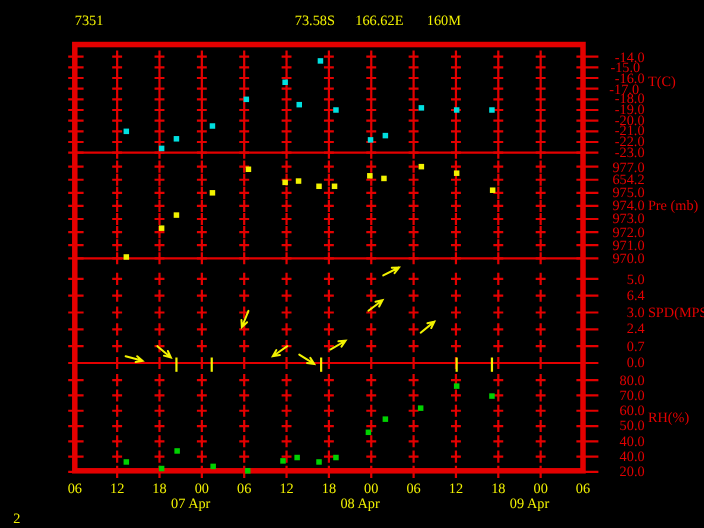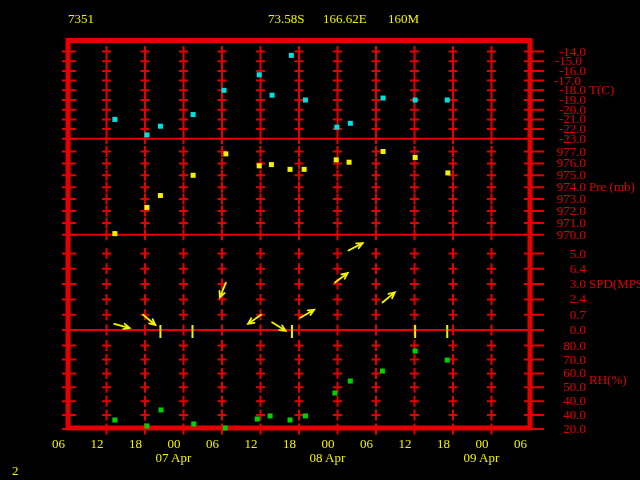--- a/index.html
+++ b/index.html
@@ -2,21 +2,21 @@
 <html><head>
 <meta charset="utf-8">
 <style>
   html,body{margin:0;padding:0;background:#000;}
   .screen{position:relative;width:640px;height:480px;background:#000;overflow:hidden;
           font-family:Liberation Serif, serif;font-size:13px;line-height:13px;}
   .t{position:absolute;white-space:pre;}
   .yel{color:#f2f200;}
   .red{color:#e40000;}
   .ylab{width:46px;text-align:right;}
-  .xlab{width:32px;}
+  .xlab{width:32px;text-align:center;}
   .dlab{width:56px;text-align:left;}
   svg{position:absolute;left:0;top:0;}
 </style>
 </head>
 <body>
 
 <div class="screen">
   <svg id="chart-svg" width="640" height="480">
       <rect x="68" y="40.5" width="462" height="387.5" fill="none" stroke="#e40000" stroke-width="5"></rect>
       <path d="M106.5 46V57M102 51.5H111M145 46V57M140.5 51.5H149.5M183.5 46V57M179 51.5H188M222 46V57M217.5 51.5H226.5M260.5 46V57M256 51.5H265M299 46V57M294.5 51.5H303.5M337.5 46V57M333 51.5H342M376 46V57M371.5 51.5H380.5M414.5 46V57M410 51.5H419M453 46V57M448.5 51.5H457.5M491.5 46V57M487 51.5H496M106.5 55.7V66.7M102 61.2H111M145 55.7V66.7M140.5 61.2H149.5M183.5 55.7V66.7M179 61.2H188M222 55.7V66.7M217.5 61.2H226.5M260.5 55.7V66.7M256 61.2H265M299 55.7V66.7M294.5 61.2H303.5M337.5 55.7V66.7M333 61.2H342M376 55.7V66.7M371.5 61.2H380.5M414.5 55.7V66.7M410 61.2H419M453 55.7V66.7M448.5 61.2H457.5M491.5 55.7V66.7M487 61.2H496M106.5 65.4V76.4M102 70.9H111M145 65.4V76.4M140.5 70.9H149.5M183.5 65.4V76.4M179 70.9H188M222 65.4V76.4M217.5 70.9H226.5M260.5 65.4V76.4M256 70.9H265M299 65.4V76.4M294.5 70.9H303.5M337.5 65.4V76.4M333 70.9H342M376 65.4V76.4M371.5 70.9H380.5M414.5 65.4V76.4M410 70.9H419M453 65.4V76.4M448.5 70.9H457.5M491.5 65.4V76.4M487 70.9H496M106.5 75.1V86.1M102 80.6H111M145 75.1V86.1M140.5 80.6H149.5M183.5 75.1V86.1M179 80.6H188M222 75.1V86.1M217.5 80.6H226.5M260.5 75.1V86.1M256 80.6H265M299 75.1V86.1M294.5 80.6H303.5M337.5 75.1V86.1M333 80.6H342M376 75.1V86.1M371.5 80.6H380.5M414.5 75.1V86.1M410 80.6H419M453 75.1V86.1M448.5 80.6H457.5M491.5 75.1V86.1M487 80.6H496M106.5 84.8V95.8M102 90.3H111M145 84.8V95.8M140.5 90.3H149.5M183.5 84.8V95.8M179 90.3H188M222 84.8V95.8M217.5 90.3H226.5M260.5 84.8V95.8M256 90.3H265M299 84.8V95.8M294.5 90.3H303.5M337.5 84.8V95.8M333 90.3H342M376 84.8V95.8M371.5 90.3H380.5M414.5 84.8V95.8M410 90.3H419M453 84.8V95.8M448.5 90.3H457.5M491.5 84.8V95.8M487 90.3H496M106.5 94.5V105.5M102 100H111M145 94.5V105.5M140.5 100H149.5M183.5 94.5V105.5M179 100H188M222 94.5V105.5M217.5 100H226.5M260.5 94.5V105.5M256 100H265M299 94.5V105.5M294.5 100H303.5M337.5 94.5V105.5M333 100H342M376 94.5V105.5M371.5 100H380.5M414.5 94.5V105.5M410 100H419M453 94.5V105.5M448.5 100H457.5M491.5 94.5V105.5M487 100H496M106.5 104.19999999999999V115.19999999999999M102 109.69999999999999H111M145 104.19999999999999V115.19999999999999M140.5 109.69999999999999H149.5M183.5 104.19999999999999V115.19999999999999M179 109.69999999999999H188M222 104.19999999999999V115.19999999999999M217.5 109.69999999999999H226.5M260.5 104.19999999999999V115.19999999999999M256 109.69999999999999H265M299 104.19999999999999V115.19999999999999M294.5 109.69999999999999H303.5M337.5 104.19999999999999V115.19999999999999M333 109.69999999999999H342M376 104.19999999999999V115.19999999999999M371.5 109.69999999999999H380.5M414.5 104.19999999999999V115.19999999999999M410 109.69999999999999H419M453 104.19999999999999V115.19999999999999M448.5 109.69999999999999H457.5M491.5 104.19999999999999V115.19999999999999M487 109.69999999999999H496M106.5 113.89999999999999V124.89999999999999M102 119.39999999999999H111M145 113.89999999999999V124.89999999999999M140.5 119.39999999999999H149.5M183.5 113.89999999999999V124.89999999999999M179 119.39999999999999H188M222 113.89999999999999V124.89999999999999M217.5 119.39999999999999H226.5M260.5 113.89999999999999V124.89999999999999M256 119.39999999999999H265M299 113.89999999999999V124.89999999999999M294.5 119.39999999999999H303.5M337.5 113.89999999999999V124.89999999999999M333 119.39999999999999H342M376 113.89999999999999V124.89999999999999M371.5 119.39999999999999H380.5M414.5 113.89999999999999V124.89999999999999M410 119.39999999999999H419M453 113.89999999999999V124.89999999999999M448.5 119.39999999999999H457.5M491.5 113.89999999999999V124.89999999999999M487 119.39999999999999H496M106.5 123.6V134.6M102 129.1H111M145 123.6V134.6M140.5 129.1H149.5M183.5 123.6V134.6M179 129.1H188M222 123.6V134.6M217.5 129.1H226.5M260.5 123.6V134.6M256 129.1H265M299 123.6V134.6M294.5 129.1H303.5M337.5 123.6V134.6M333 129.1H342M376 123.6V134.6M371.5 129.1H380.5M414.5 123.6V134.6M410 129.1H419M453 123.6V134.6M448.5 129.1H457.5M491.5 123.6V134.6M487 129.1H496M106.5 133.3V144.3M102 138.8H111M145 133.3V144.3M140.5 138.8H149.5M183.5 133.3V144.3M179 138.8H188M222 133.3V144.3M217.5 138.8H226.5M260.5 133.3V144.3M256 138.8H265M299 133.3V144.3M294.5 138.8H303.5M337.5 133.3V144.3M333 138.8H342M376 133.3V144.3M371.5 138.8H380.5M414.5 133.3V144.3M410 138.8H419M453 133.3V144.3M448.5 138.8H457.5M491.5 133.3V144.3M487 138.8H496M106.5 146V157M102 151.5H111M145 146V157M140.5 151.5H149.5M183.5 146V157M179 151.5H188M222 146V157M217.5 151.5H226.5M260.5 146V157M256 151.5H265M299 146V157M294.5 151.5H303.5M337.5 146V157M333 151.5H342M376 146V157M371.5 151.5H380.5M414.5 146V157M410 151.5H419M453 146V157M448.5 151.5H457.5M491.5 146V157M487 151.5H496M106.5 157.9V168.9M102 163.4H111M145 157.9V168.9M140.5 163.4H149.5M183.5 157.9V168.9M179 163.4H188M222 157.9V168.9M217.5 163.4H226.5M260.5 157.9V168.9M256 163.4H265M299 157.9V168.9M294.5 163.4H303.5M337.5 157.9V168.9M333 163.4H342M376 157.9V168.9M371.5 163.4H380.5M414.5 157.9V168.9M410 163.4H419M453 157.9V168.9M448.5 163.4H457.5M491.5 157.9V168.9M487 163.4H496M106.5 169.8V180.8M102 175.3H111M145 169.8V180.8M140.5 175.3H149.5M183.5 169.8V180.8M179 175.3H188M222 169.8V180.8M217.5 175.3H226.5M260.5 169.8V180.8M256 175.3H265M299 169.8V180.8M294.5 175.3H303.5M337.5 169.8V180.8M333 175.3H342M376 169.8V180.8M371.5 175.3H380.5M414.5 169.8V180.8M410 175.3H419M453 169.8V180.8M448.5 175.3H457.5M491.5 169.8V180.8M487 175.3H496M106.5 181.7V192.7M102 187.2H111M145 181.7V192.7M140.5 187.2H149.5M183.5 181.7V192.7M179 187.2H188M222 181.7V192.7M217.5 187.2H226.5M260.5 181.7V192.7M256 187.2H265M299 181.7V192.7M294.5 187.2H303.5M337.5 181.7V192.7M333 187.2H342M376 181.7V192.7M371.5 187.2H380.5M414.5 181.7V192.7M410 187.2H419M453 181.7V192.7M448.5 187.2H457.5M491.5 181.7V192.7M487 187.2H496M106.5 193.6V204.6M102 199.1H111M145 193.6V204.6M140.5 199.1H149.5M183.5 193.6V204.6M179 199.1H188M222 193.6V204.6M217.5 199.1H226.5M260.5 193.6V204.6M256 199.1H265M299 193.6V204.6M294.5 199.1H303.5M337.5 193.6V204.6M333 199.1H342M376 193.6V204.6M371.5 199.1H380.5M414.5 193.6V204.6M410 199.1H419M453 193.6V204.6M448.5 199.1H457.5M491.5 193.6V204.6M487 199.1H496M106.5 205.5V216.5M102 211H111M145 205.5V216.5M140.5 211H149.5M183.5 205.5V216.5M179 211H188M222 205.5V216.5M217.5 211H226.5M260.5 205.5V216.5M256 211H265M299 205.5V216.5M294.5 211H303.5M337.5 205.5V216.5M333 211H342M376 205.5V216.5M371.5 211H380.5M414.5 205.5V216.5M410 211H419M453 205.5V216.5M448.5 211H457.5M491.5 205.5V216.5M487 211H496M106.5 217.4V228.4M102 222.9H111M145 217.4V228.4M140.5 222.9H149.5M183.5 217.4V228.4M179 222.9H188M222 217.4V228.4M217.5 222.9H226.5M260.5 217.4V228.4M256 222.9H265M299 217.4V228.4M294.5 222.9H303.5M337.5 217.4V228.4M333 222.9H342M376 217.4V228.4M371.5 222.9H380.5M414.5 217.4V228.4M410 222.9H419M453 217.4V228.4M448.5 222.9H457.5M491.5 217.4V228.4M487 222.9H496M106.5 229.3V240.3M102 234.8H111M145 229.3V240.3M140.5 234.8H149.5M183.5 229.3V240.3M179 234.8H188M222 229.3V240.3M217.5 234.8H226.5M260.5 229.3V240.3M256 234.8H265M299 229.3V240.3M294.5 234.8H303.5M337.5 229.3V240.3M333 234.8H342M376 229.3V240.3M371.5 234.8H380.5M414.5 229.3V240.3M410 234.8H419M453 229.3V240.3M448.5 234.8H457.5M491.5 229.3V240.3M487 234.8H496M106.5 248V259M102 253.5H111M145 248V259M140.5 253.5H149.5M183.5 248V259M179 253.5H188M222 248V259M217.5 253.5H226.5M260.5 248V259M256 253.5H265M299 248V259M294.5 253.5H303.5M337.5 248V259M333 253.5H342M376 248V259M371.5 253.5H380.5M414.5 248V259M410 253.5H419M453 248V259M448.5 253.5H457.5M491.5 248V259M487 253.5H496M106.5 263.3V274.3M102 268.8H111M145 263.3V274.3M140.5 268.8H149.5M183.5 263.3V274.3M179 268.8H188M222 263.3V274.3M217.5 268.8H226.5M260.5 263.3V274.3M256 268.8H265M299 263.3V274.3M294.5 268.8H303.5M337.5 263.3V274.3M333 268.8H342M376 263.3V274.3M371.5 268.8H380.5M414.5 263.3V274.3M410 268.8H419M453 263.3V274.3M448.5 268.8H457.5M491.5 263.3V274.3M487 268.8H496M106.5 278.6V289.6M102 284.1H111M145 278.6V289.6M140.5 284.1H149.5M183.5 278.6V289.6M179 284.1H188M222 278.6V289.6M217.5 284.1H226.5M260.5 278.6V289.6M256 284.1H265M299 278.6V289.6M294.5 284.1H303.5M337.5 278.6V289.6M333 284.1H342M376 278.6V289.6M371.5 284.1H380.5M414.5 278.6V289.6M410 284.1H419M453 278.6V289.6M448.5 284.1H457.5M491.5 278.6V289.6M487 284.1H496M106.5 293.9V304.9M102 299.4H111M145 293.9V304.9M140.5 299.4H149.5M183.5 293.9V304.9M179 299.4H188M222 293.9V304.9M217.5 299.4H226.5M260.5 293.9V304.9M256 299.4H265M299 293.9V304.9M294.5 299.4H303.5M337.5 293.9V304.9M333 299.4H342M376 293.9V304.9M371.5 299.4H380.5M414.5 293.9V304.9M410 299.4H419M453 293.9V304.9M448.5 299.4H457.5M491.5 293.9V304.9M487 299.4H496M106.5 309.2V320.2M102 314.7H111M145 309.2V320.2M140.5 314.7H149.5M183.5 309.2V320.2M179 314.7H188M222 309.2V320.2M217.5 314.7H226.5M260.5 309.2V320.2M256 314.7H265M299 309.2V320.2M294.5 314.7H303.5M337.5 309.2V320.2M333 314.7H342M376 309.2V320.2M371.5 314.7H380.5M414.5 309.2V320.2M410 314.7H419M453 309.2V320.2M448.5 314.7H457.5M491.5 309.2V320.2M487 314.7H496M106.5 324.5V335.5M102 330H111M145 324.5V335.5M140.5 330H149.5M183.5 324.5V335.5M179 330H188M222 324.5V335.5M217.5 330H226.5M260.5 324.5V335.5M256 330H265M299 324.5V335.5M294.5 330H303.5M337.5 324.5V335.5M333 330H342M376 324.5V335.5M371.5 330H380.5M414.5 324.5V335.5M410 330H419M453 324.5V335.5M448.5 330H457.5M491.5 324.5V335.5M487 330H496M106.5 340.1V351.1M102 345.6H111M145 340.1V351.1M140.5 345.6H149.5M183.5 340.1V351.1M179 345.6H188M222 340.1V351.1M217.5 345.6H226.5M260.5 340.1V351.1M256 345.6H265M299 340.1V351.1M294.5 345.6H303.5M337.5 340.1V351.1M333 345.6H342M376 340.1V351.1M371.5 345.6H380.5M414.5 340.1V351.1M410 345.6H419M453 340.1V351.1M448.5 345.6H457.5M491.5 340.1V351.1M487 345.6H496M106.5 354V365M102 359.5H111M145 354V365M140.5 359.5H149.5M183.5 354V365M179 359.5H188M222 354V365M217.5 359.5H226.5M260.5 354V365M256 359.5H265M299 354V365M294.5 359.5H303.5M337.5 354V365M333 359.5H342M376 354V365M371.5 359.5H380.5M414.5 354V365M410 359.5H419M453 354V365M448.5 359.5H457.5M491.5 354V365M487 359.5H496M106.5 367.90000000000003V378.90000000000003M102 373.40000000000003H111M145 367.90000000000003V378.90000000000003M140.5 373.40000000000003H149.5M183.5 367.90000000000003V378.90000000000003M179 373.40000000000003H188M222 367.90000000000003V378.90000000000003M217.5 373.40000000000003H226.5M260.5 367.90000000000003V378.90000000000003M256 373.40000000000003H265M299 367.90000000000003V378.90000000000003M294.5 373.40000000000003H303.5M337.5 367.90000000000003V378.90000000000003M333 373.40000000000003H342M376 367.90000000000003V378.90000000000003M371.5 373.40000000000003H380.5M414.5 367.90000000000003V378.90000000000003M410 373.40000000000003H419M453 367.90000000000003V378.90000000000003M448.5 373.40000000000003H457.5M491.5 367.90000000000003V378.90000000000003M487 373.40000000000003H496M106.5 381.8V392.8M102 387.3H111M145 381.8V392.8M140.5 387.3H149.5M183.5 381.8V392.8M179 387.3H188M222 381.8V392.8M217.5 387.3H226.5M260.5 381.8V392.8M256 387.3H265M299 381.8V392.8M294.5 387.3H303.5M337.5 381.8V392.8M333 387.3H342M376 381.8V392.8M371.5 387.3H380.5M414.5 381.8V392.8M410 387.3H419M453 381.8V392.8M448.5 387.3H457.5M491.5 381.8V392.8M487 387.3H496M106.5 395.70000000000005V406.70000000000005M102 401.20000000000005H111M145 395.70000000000005V406.70000000000005M140.5 401.20000000000005H149.5M183.5 395.70000000000005V406.70000000000005M179 401.20000000000005H188M222 395.70000000000005V406.70000000000005M217.5 401.20000000000005H226.5M260.5 395.70000000000005V406.70000000000005M256 401.20000000000005H265M299 395.70000000000005V406.70000000000005M294.5 401.20000000000005H303.5M337.5 395.70000000000005V406.70000000000005M333 401.20000000000005H342M376 395.70000000000005V406.70000000000005M371.5 401.20000000000005H380.5M414.5 395.70000000000005V406.70000000000005M410 401.20000000000005H419M453 395.70000000000005V406.70000000000005M448.5 401.20000000000005H457.5M491.5 395.70000000000005V406.70000000000005M487 401.20000000000005H496M106.5 409.6V420.6M102 415.1H111M145 409.6V420.6M140.5 415.1H149.5M183.5 409.6V420.6M179 415.1H188M222 409.6V420.6M217.5 415.1H226.5M260.5 409.6V420.6M256 415.1H265M299 409.6V420.6M294.5 415.1H303.5M337.5 409.6V420.6M333 415.1H342M376 409.6V420.6M371.5 415.1H380.5M414.5 409.6V420.6M410 415.1H419M453 409.6V420.6M448.5 415.1H457.5M491.5 409.6V420.6M487 415.1H496M106.5 423.5V434.5M102 429H111M145 423.5V434.5M140.5 429H149.5M183.5 423.5V434.5M179 429H188M222 423.5V434.5M217.5 429H226.5M260.5 423.5V434.5M256 429H265M299 423.5V434.5M294.5 429H303.5M337.5 423.5V434.5M333 429H342M376 423.5V434.5M371.5 429H380.5M414.5 423.5V434.5M410 429H419M453 423.5V434.5M448.5 429H457.5M491.5 423.5V434.5M487 429H496" stroke="#e40000" stroke-width="2" fill="none"></path>
@@ -90,23 +90,23 @@
       <div class="t red ylab" style="left:540px;top:44.5px">-14.0</div>
       <div class="t red ylab" style="left:536px;top:54.2px">-15.0</div>
       <div class="t red ylab" style="left:540px;top:63.900000000000006px">-16.0</div>
       <div class="t red ylab" style="left:535px;top:73.6px">-17.0</div>
       <div class="t red ylab" style="left:540px;top:83.3px">-18.0</div>
       <div class="t red ylab" style="left:540px;top:93px">-19.0</div>
       <div class="t red ylab" style="left:540px;top:102.69999999999999px">-20.0</div>
       <div class="t red ylab" style="left:540px;top:112.39999999999999px">-21.0</div>
       <div class="t red ylab" style="left:540px;top:122.1px">-22.0</div>
       <div class="t red ylab" style="left:540px;top:131.8px">-23.0</div>
-      <div class="t red" style="left:589px;top:83px">T(C)</div>
+      <div class="t red" style="left:589px;top:67px">T(C)</div>
       <div class="t red ylab" style="left:540px;top:144.5px">977.0</div>
-      <div class="t red ylab" style="left:540px;top:156.4px">976.0</div>
+      <div class="t red ylab" style="left:540px;top:156.4px">654.2</div>
       <div class="t red ylab" style="left:540px;top:168.3px">975.0</div>
       <div class="t red ylab" style="left:540px;top:180.2px">974.0</div>
       <div class="t red ylab" style="left:540px;top:192.1px">973.0</div>
       <div class="t red ylab" style="left:540px;top:204px">972.0</div>
       <div class="t red ylab" style="left:540px;top:215.9px">971.0</div>
       <div class="t red ylab" style="left:540px;top:227.8px">970.0</div>
       <div class="t red" style="left:589px;top:180.2px">Pre (mb)</div>
       <div class="t red ylab" style="left:540px;top:246.5px">5.0</div>
       <div class="t red ylab" style="left:540px;top:261.8px">6.4</div>
       <div class="t red ylab" style="left:540px;top:277.1px">3.0</div>

